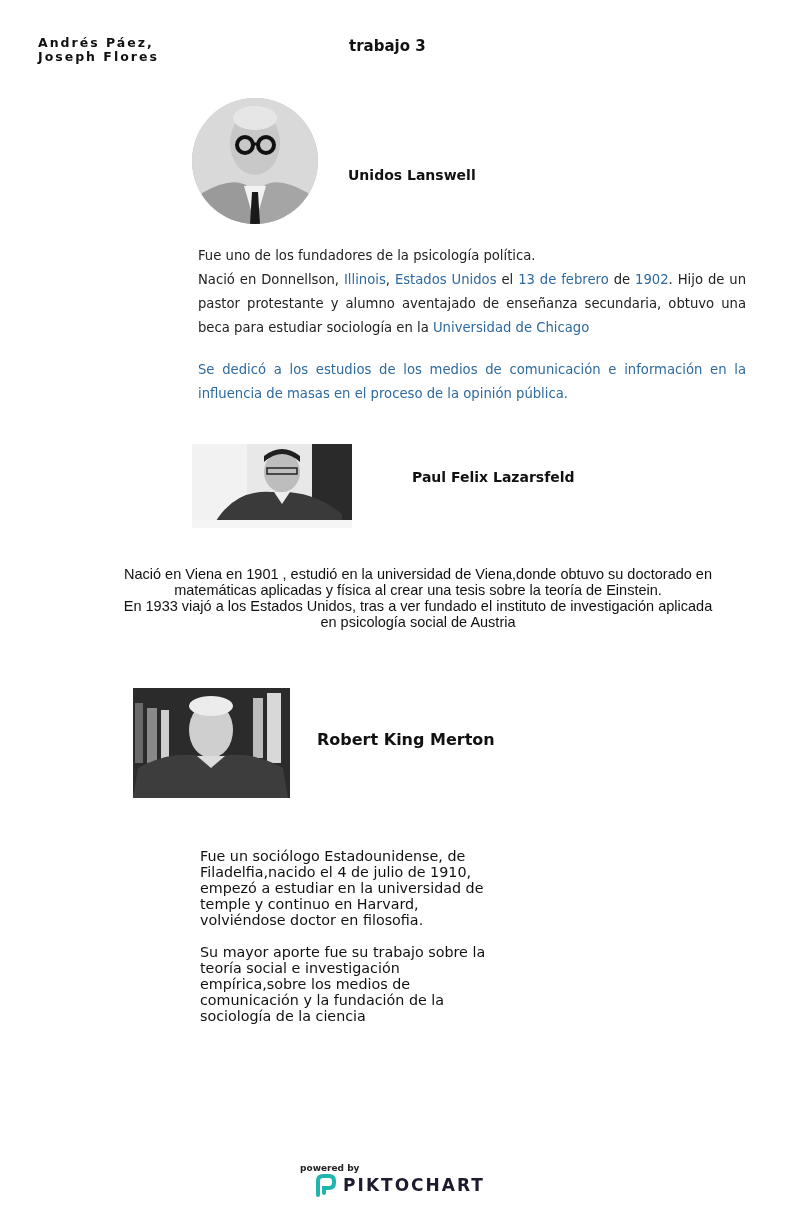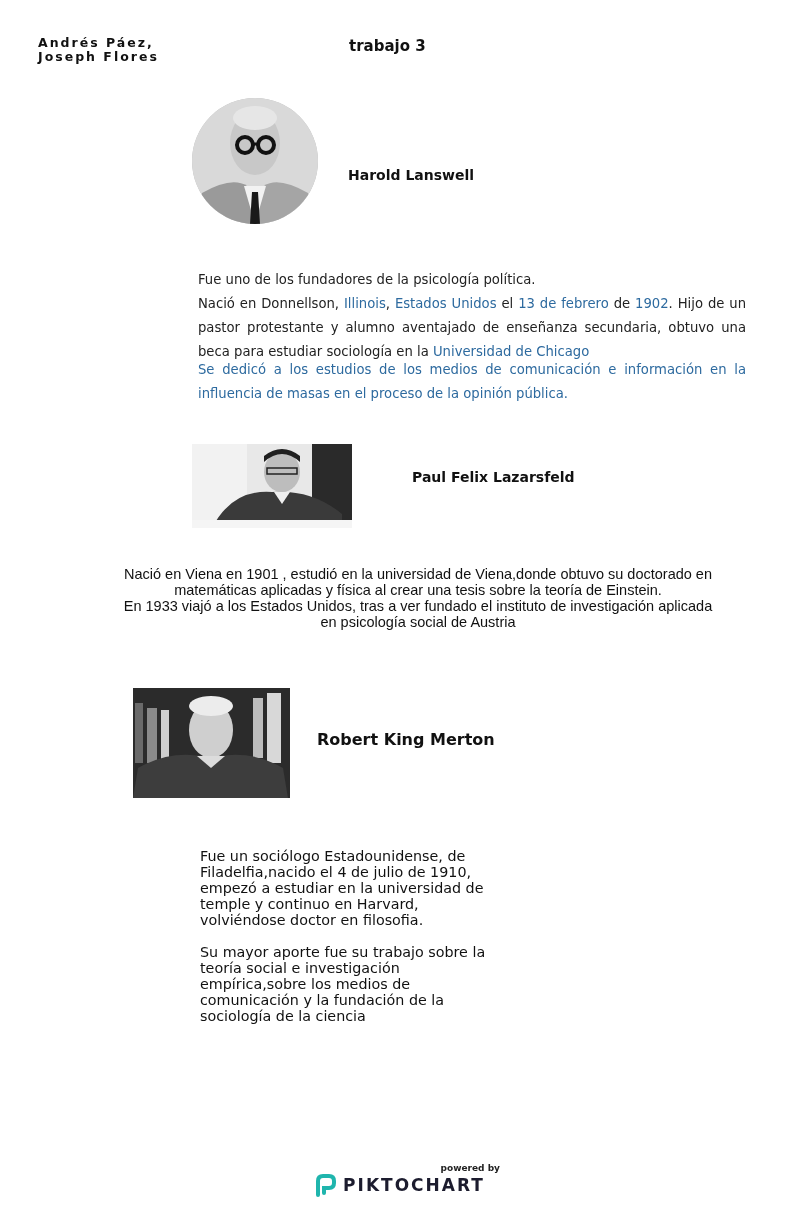--- a/index.html
+++ b/index.html
@@ -12,29 +12,29 @@
   .photo svg { display: block; width: 100%; height: 100%; }
   .circle { border-radius: 50%; }
 
   .name { font-family: "DejaVu Sans", sans-serif; font-weight: bold; color: #111; }
   .n1 { left: 348px; top: 167px; font-size: 14px; }
   .n2 { left: 373px; top: 469px; font-size: 14px; margin-left: 39px; }
   .n3 { left: 317px; top: 730px; font-size: 16px; }
 
   .p1 { left: 198px; top: 244px; width: 548px; font-family: "DejaVu Sans", sans-serif; font-size: 13.2px; line-height: 24px; color: #222; text-align: justify; }
   .p1 .lnk { color: #2d6a9f; }
-  .p1 .first { text-align: left; margin-top: 24px; }
+  .p1 .first { text-align: left; }
   .p2 { left: 198px; top: 358px; width: 548px; font-family: "DejaVu Sans", sans-serif; font-size: 13.2px; line-height: 24px; color: #2d6a9f; text-align: justify; text-align-last: left; }
 
   .p3 { left: 100px; top: 566px; width: 636px; font-family: "Liberation Sans", sans-serif; font-size: 14.5px; line-height: 16px; color: #111; text-align: center; }
 
   .p4 { left: 200px; top: 848px; width: 326px; font-family: "DejaVu Sans", sans-serif; font-size: 14.3px; line-height: 16px; color: #111; text-align: left; }
   .p4 .gap { height: 16px; }
 
-  .footer { left: 300px; top: 1163px; width: 200px; text-align: right; }
+  .footer { left: 300px; top: 1163px; width: 200px; text-align: left; }
   .powered { font-family: "DejaVu Sans", sans-serif; font-size: 9px; font-weight: bold; color: #222; }
   .logo { display: flex; align-items: center; justify-content: center; gap: 6px; }
   .logo-text { font-family: "DejaVu Sans", sans-serif; font-weight: bold; font-size: 17px; letter-spacing: 2px; color: #1c1c2e; }
 </style>
 </head>
 <body>
 
 <div class="abs authors">
   <div>Andrés Páez,</div>
   <div>Joseph Flores</div>
@@ -48,21 +48,21 @@
     <path d="M126 126 L116 95 Q86 78 72 88 L63 126 Z" fill="#a5a5a5"></path>
     <path d="M52 88 L63 126 L74 88 Z" fill="#f2f2f2"></path>
     <path d="M60 94 L66 94 L68 126 L58 126 Z" fill="#1a1a1a"></path>
     <ellipse cx="63" cy="45" rx="25" ry="32" fill="#c8c8c8"></ellipse>
     <ellipse cx="63" cy="20" rx="22" ry="12" fill="#e6e6e6"></ellipse>
     <circle cx="53" cy="47" r="8" fill="none" stroke="#111" stroke-width="4"></circle>
     <circle cx="74" cy="47" r="8" fill="none" stroke="#111" stroke-width="4"></circle>
     <line x1="61" y1="46" x2="66" y2="46" stroke="#111" stroke-width="3"></line>
   </svg>
 </div>
-<div class="abs name n1">Harold Lanswell</div>
+<div class="abs name n1">Unidos Lanswell</div>
 
 <div class="abs p1">
   <div class="first">Fue uno de los fundadores de la psicología política.</div>
   <div><span>Nació en Donnellson, </span><span class="lnk">Illinois</span><span>, </span><span class="lnk">Estados Unidos</span><span> el </span><span class="lnk">13 de febrero</span><span> de </span><span class="lnk">1902</span><span>. Hijo de un pastor protestante y alumno aventajado de enseñanza secundaria, obtuvo una beca para estudiar sociología en la </span><span class="lnk">Universidad de Chicago</span></div>
 </div>
 <div class="abs p2">Se dedicó a los estudios de los medios de comunicación e información  en la influencia de masas en el proceso de la opinión pública.</div>
 
 <div class="abs photo" style="left:192px; top:444px; width:160px; height:84px;">
   <svg viewBox="0 0 160 84">
     <rect width="160" height="84" fill="#e8e8e8"></rect>

